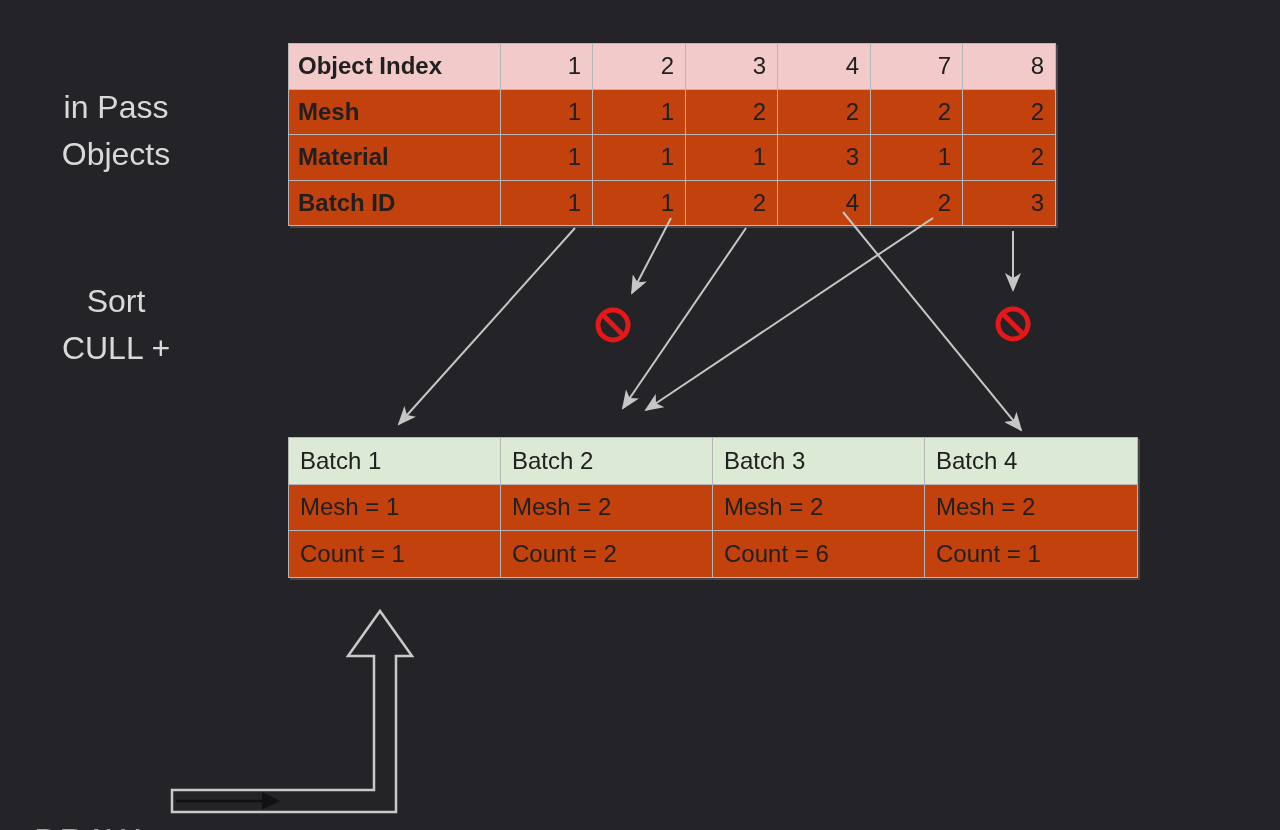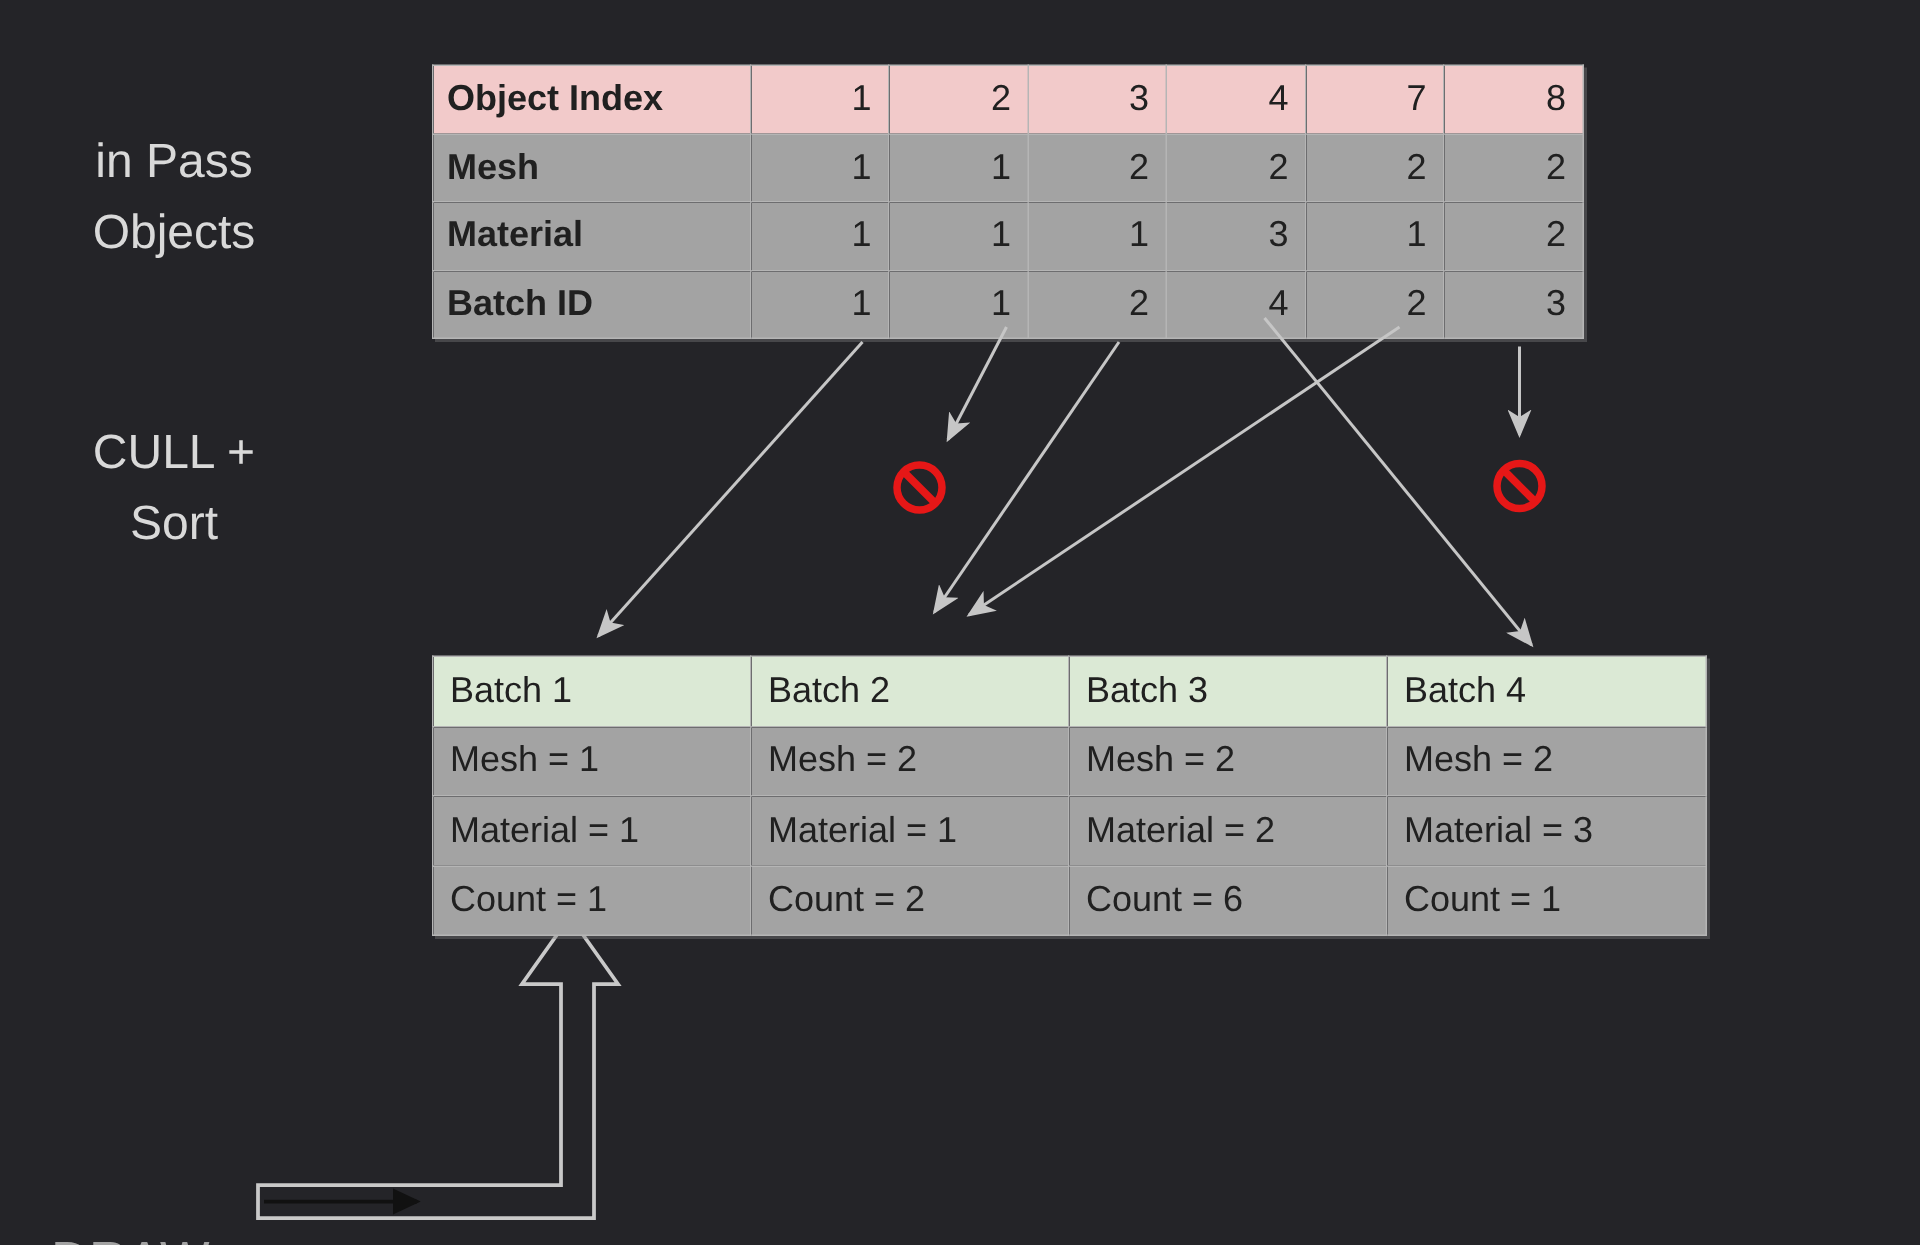--- a/index.html
+++ b/index.html
@@ -10,21 +10,21 @@
   .side-label{
     position:absolute;width:180px;text-align:center;
     color:#d9d9d9;font-size:32px;line-height:47px;
   }
   #objects-label{left:26px;top:84px;}
   #cull-label{left:26px;top:278px;}
 
   table{border-collapse:collapse;table-layout:fixed;
         box-shadow:2px 2px 0 rgba(125,125,125,0.4);}
   td{border:1px solid #b5b5b5;font-size:24px;color:#202020;
-     background:#a3a3a3;overflow:hidden;white-space:nowrap;}
+     background:#c2410c;overflow:hidden;white-space:nowrap;}
 
   #objects-table{position:absolute;left:288px;top:43px;width:767px;}
   #objects-table td{height:42.5px;}
   #objects-table td.lab{text-align:left;padding-left:9px;font-weight:bold;}
   #objects-table td.num{text-align:right;padding-right:11px;}
   #objects-table tr.hdr td{background:#f2caca;}
 
   #batches-table{position:absolute;left:288px;top:437px;width:849px;}
   #batches-table td{height:43.5px;text-align:left;padding-left:11px;}
   #batches-table tr.hdr td{background:#dbe9d5;}
@@ -40,22 +40,22 @@
 <body>
 
 <div id="canvas">
 
   <div class="side-label" id="objects-label">
     <div>in Pass</div>
     <div>Objects</div>
   </div>
 
   <div class="side-label" id="cull-label">
+    <div>Sort</div>
     <div>CULL +</div>
-    <div>Sort</div>
   </div>
 
   <table id="objects-table">
     <colgroup>
       <col style="width:212px">
         <col style="width:92px">
         <col style="width:93px">
       <col style="width:92px">
         <col style="width:93px">
         <col style="width:92px">
@@ -145,26 +145,20 @@
       <td>Batch 3</td>
       <td>Batch 4</td>
     </tr>
     <tr>
       <td>Mesh = 1</td>
       <td>Mesh = 2</td>
       <td>Mesh = 2</td>
       <td>Mesh = 2</td>
     </tr>
     <tr>
-      <td>Material = 1</td>
-      <td>Material = 1</td>
-      <td>Material = 2</td>
-      <td>Material = 3</td>
-    </tr>
-    <tr>
       <td>Count = 1</td>
       <td>Count = 2</td>
       <td>Count = 6</td>
       <td>Count = 1</td>
     </tr>
   </tbody>
     </table>
 
   <div id="draw-label">DRAW</div>
 

